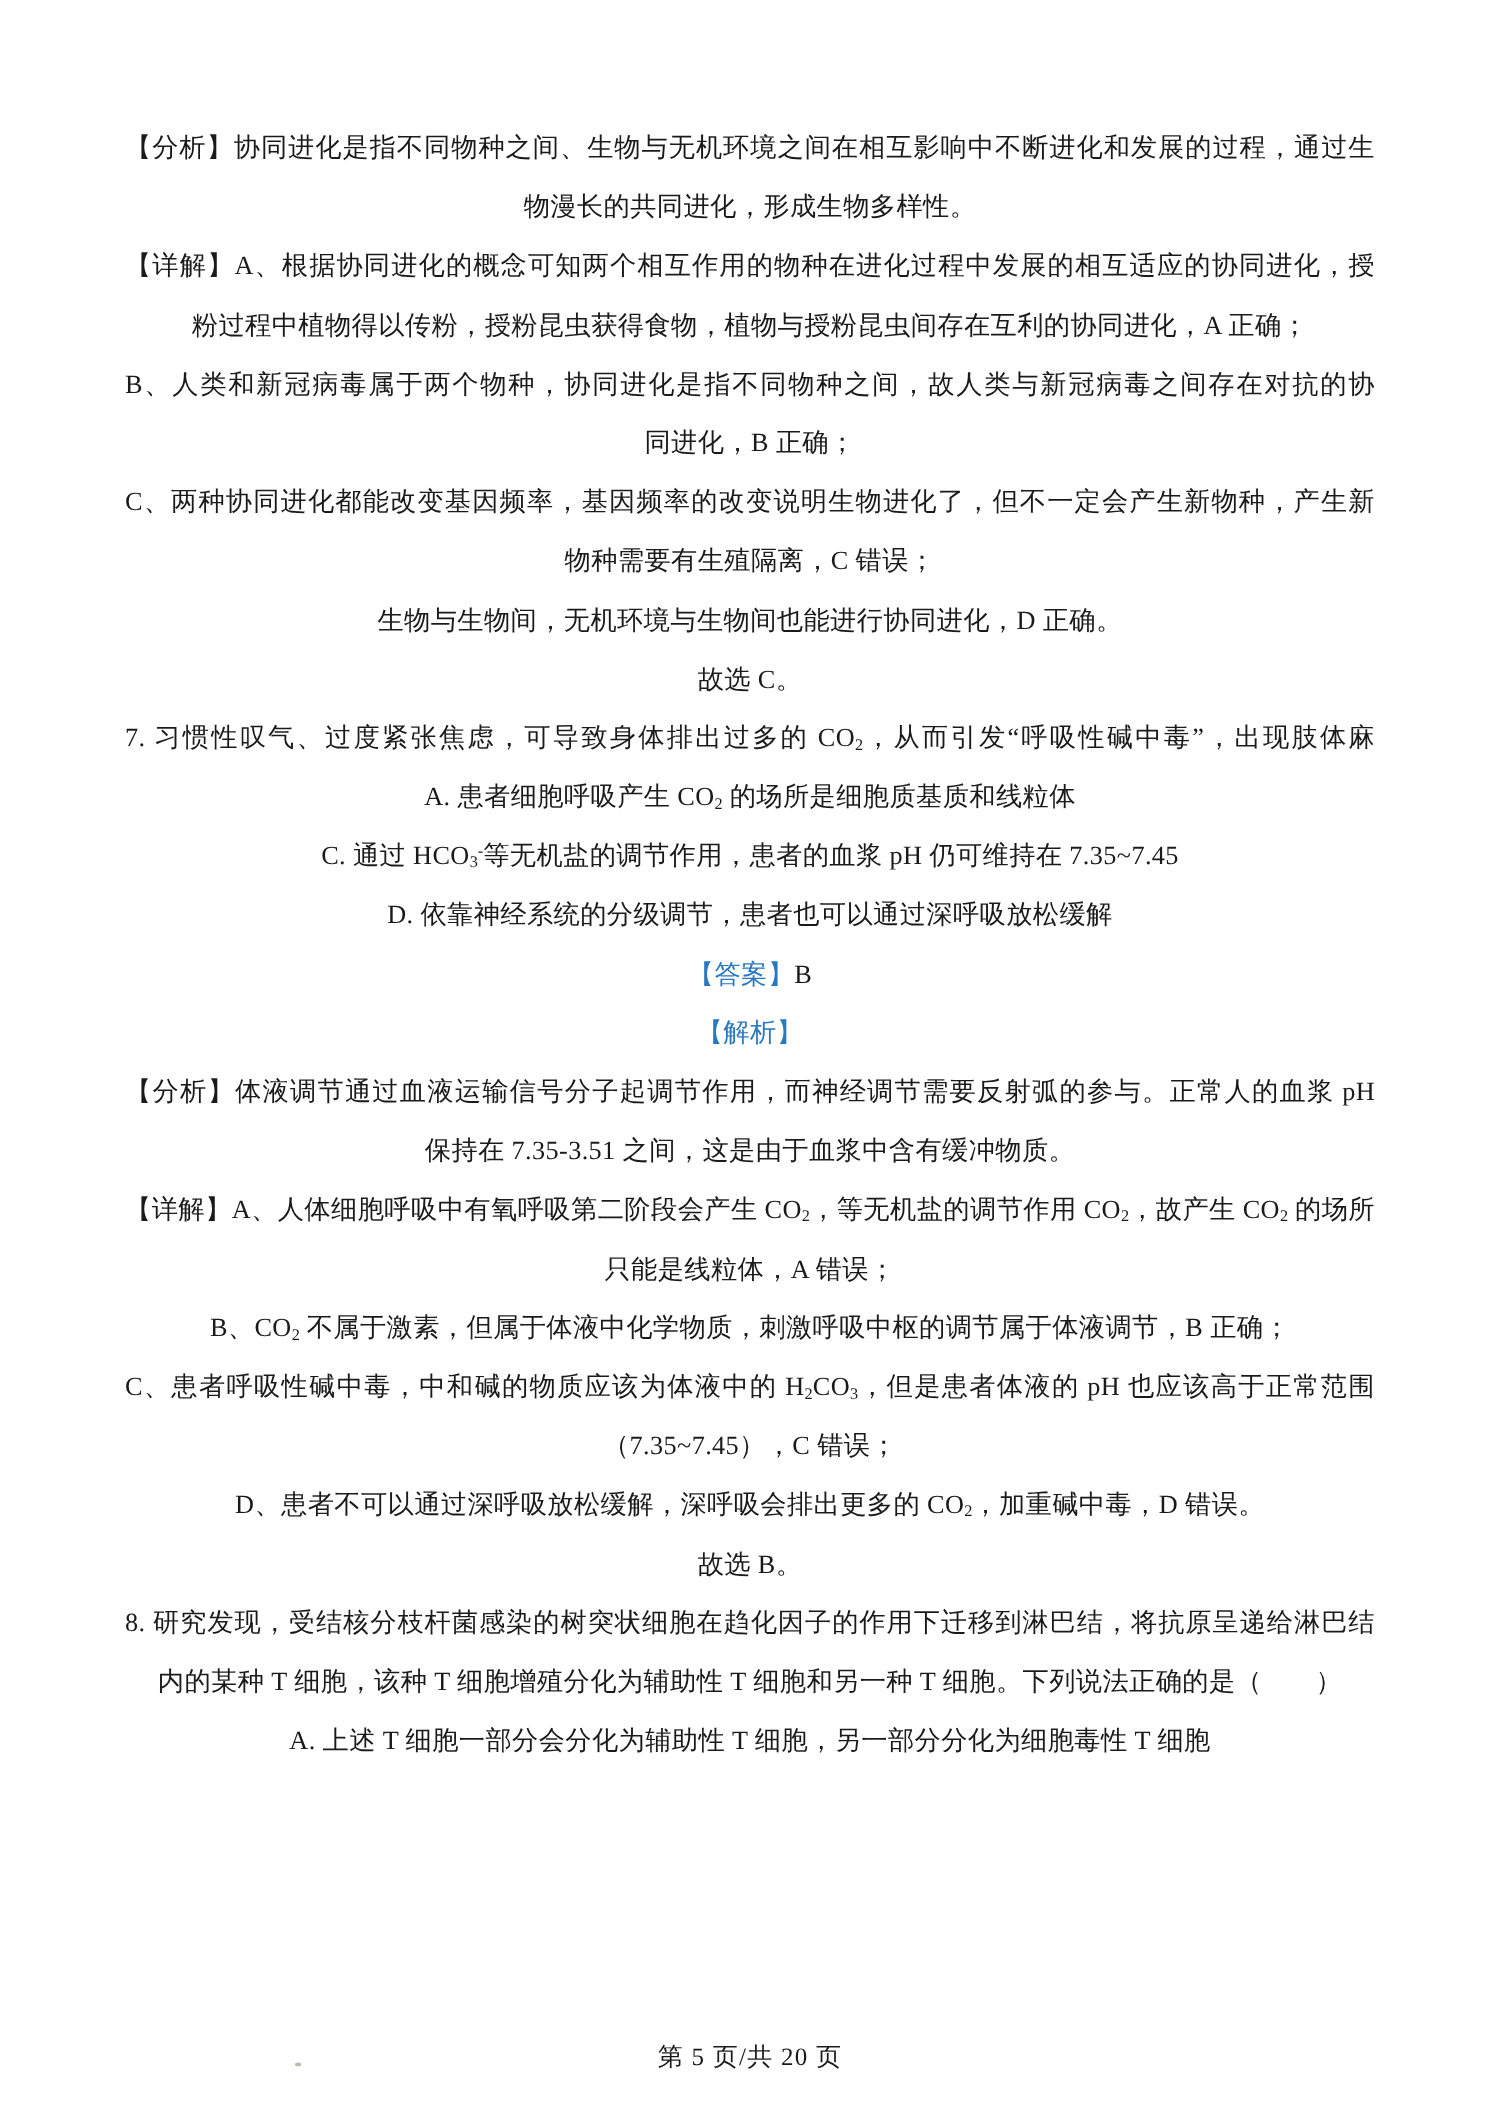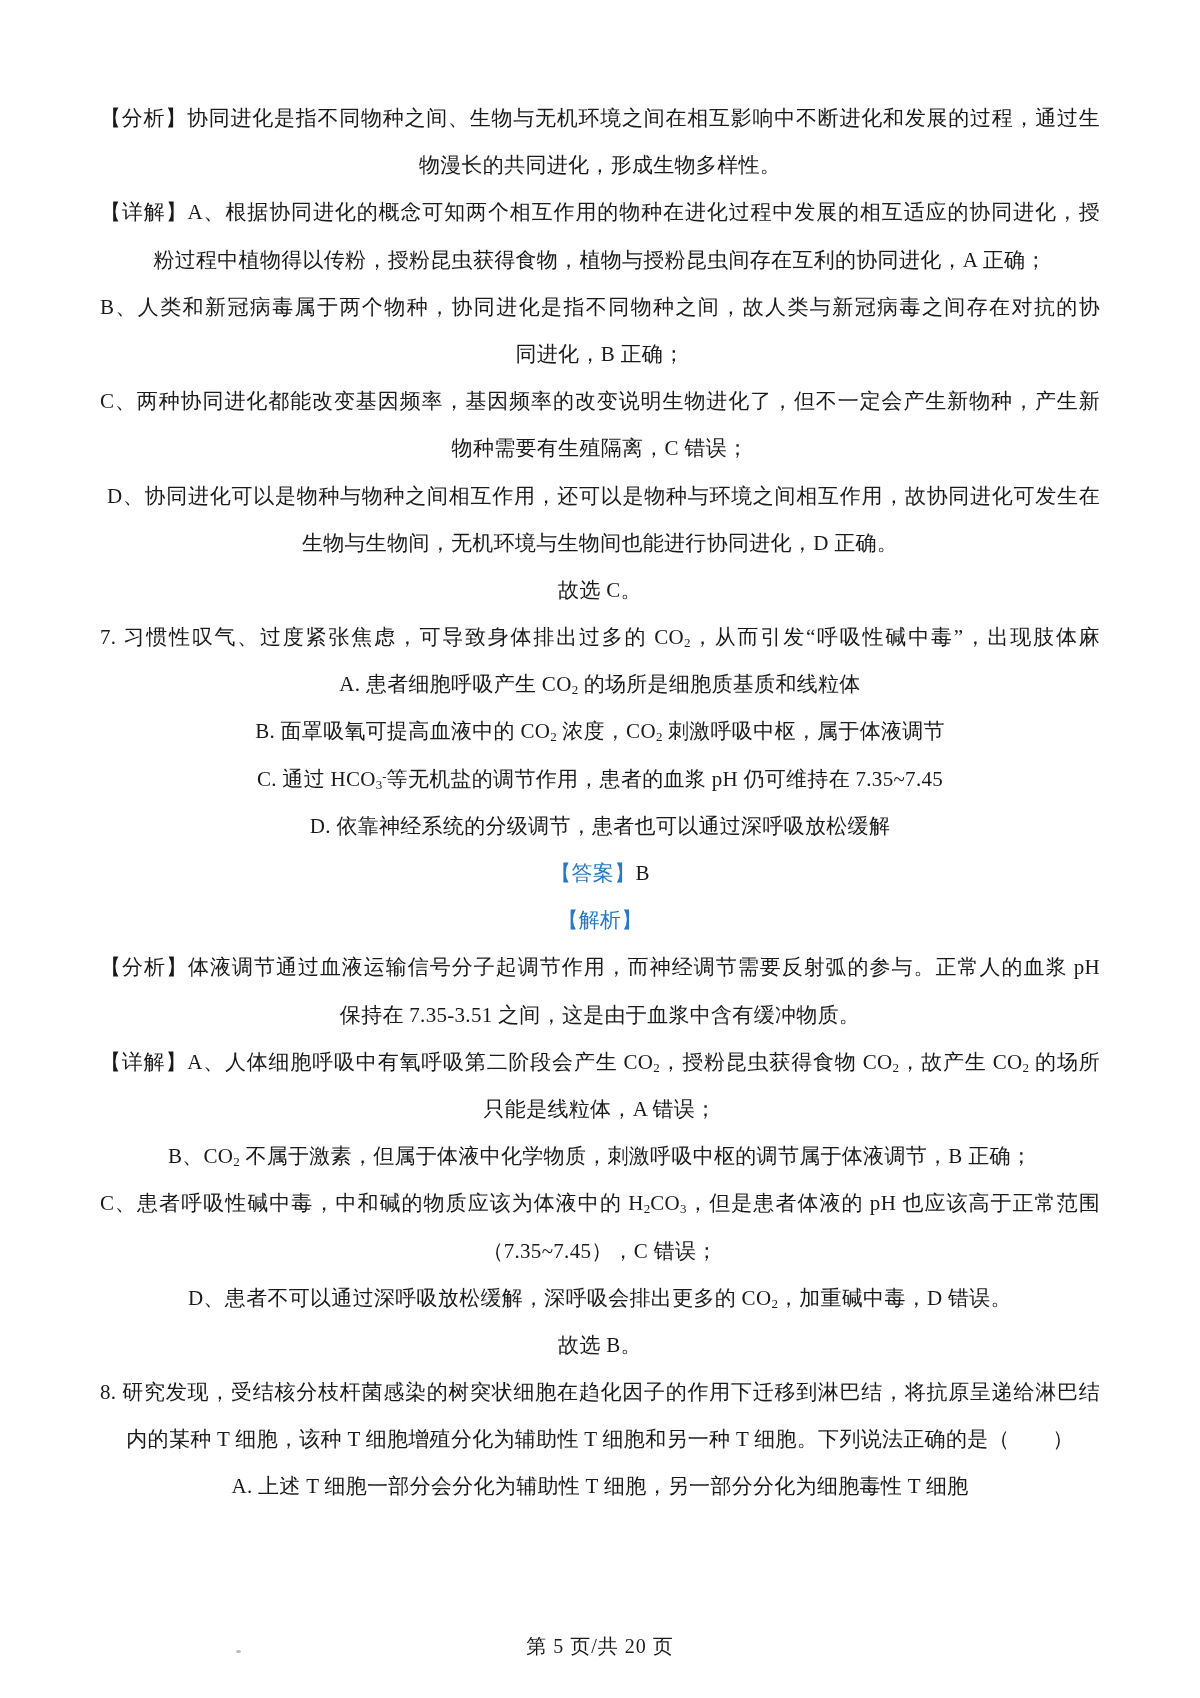--- a/index.html
+++ b/index.html
@@ -64,33 +64,31 @@
 <div class="page">
   <div class="content">
       <div class="line j"><span>【分析】协同进化是指不同物种之间、生物与无机环境之间在相互影响中不断进化和发展的过程，通过生</span></div>
       <div class="line"><span>物漫长的共同进化，形成生物多样性。</span></div>
       <div class="line j"><span>【详解】A、根据协同进化的概念可知两个相互作用的物种在进化过程中发展的相互适应的协同进化，授</span></div>
       <div class="line"><span>粉过程中植物得以传粉，授粉昆虫获得食物，植物与授粉昆虫间存在互利的协同进化，A 正确；</span></div>
       <div class="line j"><span>B、人类和新冠病毒属于两个物种，协同进化是指不同物种之间，故人类与新冠病毒之间存在对抗的协</span></div>
       <div class="line"><span>同进化，B 正确；</span></div>
       <div class="line j"><span>C、两种协同进化都能改变基因频率，基因频率的改变说明生物进化了，但不一定会产生新物种，产生新</span></div>
       <div class="line"><span>物种需要有生殖隔离，C 错误；</span></div>
-      <div class="line j ind"><span>D、协同进化可以是物种与物种之间相互作用，还可以是物种与环境之间相互作用，故协同进化可发生在</span></div>
       <div class="line"><span>生物与生物间，无机环境与生物间也能进行协同进化，D 正确。</span></div>
       <div class="line"><span>故选 C。</span></div>
       <div class="line j"><span>7. 习惯性叹气、过度紧张焦虑，可导致身体排出过多的 CO</span><sub>2</sub><span>，从而引发“呼吸性碱中毒”，出现肢体麻</span></div>
       <div class="line"><span>A. 患者细胞呼吸产生 CO</span><sub>2</sub><span> 的场所是细胞质基质和线粒体</span></div>
-      <div class="line"><span>B. 面罩吸氧可提高血液中的 CO</span><sub>2</sub><span> 浓度，CO</span><sub>2</sub><span> 刺激呼吸中枢，属于体液调节</span></div>
       <div class="line"><span>C. 通过 HCO</span><sub>3</sub><sup>-</sup><span>等无机盐的调节作用，患者的血浆 pH 仍可维持在 7.35~7.45</span></div>
       <div class="line"><span>D. 依靠神经系统的分级调节，患者也可以通过深呼吸放松缓解</span></div>
       <div class="line"><span class="blue">【答案】</span><span>B</span></div>
       <div class="line"><span class="blue">【解析】</span></div>
       <div class="line j"><span>【分析】体液调节通过血液运输信号分子起调节作用，而神经调节需要反射弧的参与。正常人的血浆 pH</span></div>
       <div class="line"><span>保持在 7.35-3.51 之间，这是由于血浆中含有缓冲物质。</span></div>
-      <div class="line j"><span>【详解】A、人体细胞呼吸中有氧呼吸第二阶段会产生 CO</span><sub>2</sub><span>，授粉昆虫获得食物 CO</span><sub>2</sub><span>，故产生 CO</span><sub>2</sub><span> 的场所</span></div>
+      <div class="line j"><span>【详解】A、人体细胞呼吸中有氧呼吸第二阶段会产生 CO</span><sub>2</sub><span>，等无机盐的调节作用 CO</span><sub>2</sub><span>，故产生 CO</span><sub>2</sub><span> 的场所</span></div>
       <div class="line"><span>只能是线粒体，A 错误；</span></div>
       <div class="line"><span>B、CO</span><sub>2</sub><span> 不属于激素，但属于体液中化学物质，刺激呼吸中枢的调节属于体液调节，B 正确；</span></div>
       <div class="line j"><span>C、患者呼吸性碱中毒，中和碱的物质应该为体液中的 H</span><sub>2</sub><span>CO</span><sub>3</sub><span>，但是患者体液的 pH 也应该高于正常范围</span></div>
       <div class="line"><span>（7.35~7.45），C 错误；</span></div>
       <div class="line"><span>D、患者不可以通过深呼吸放松缓解，深呼吸会排出更多的 CO</span><sub>2</sub><span>，加重碱中毒，D 错误。</span></div>
       <div class="line"><span>故选 B。</span></div>
       <div class="line j"><span>8. 研究发现，受结核分枝杆菌感染的树突状细胞在趋化因子的作用下迁移到淋巴结，将抗原呈递给淋巴结</span></div>
       <div class="line"><span>内的某种 T 细胞，该种 T 细胞增殖分化为辅助性 T 细胞和另一种 T 细胞。下列说法正确的是（　　）</span></div>
       <div class="line"><span>A. 上述 T 细胞一部分会分化为辅助性 T 细胞，另一部分分化为细胞毒性 T 细胞</span></div>
     </div>

